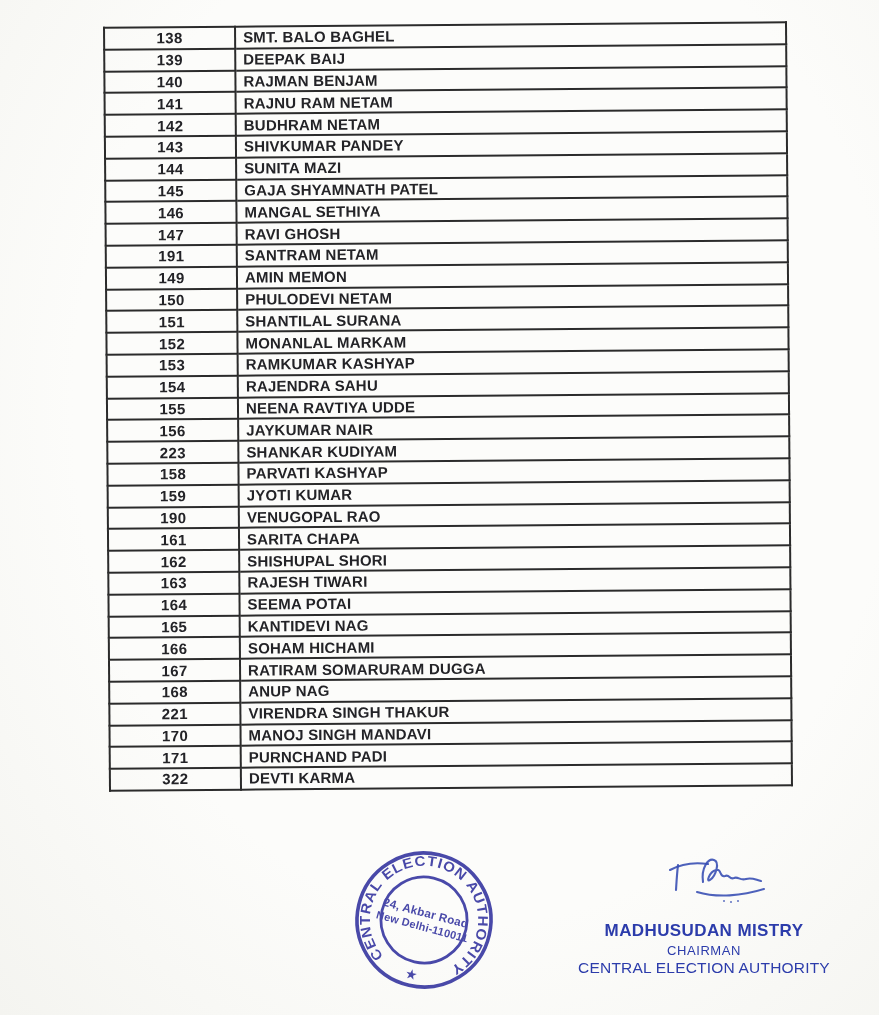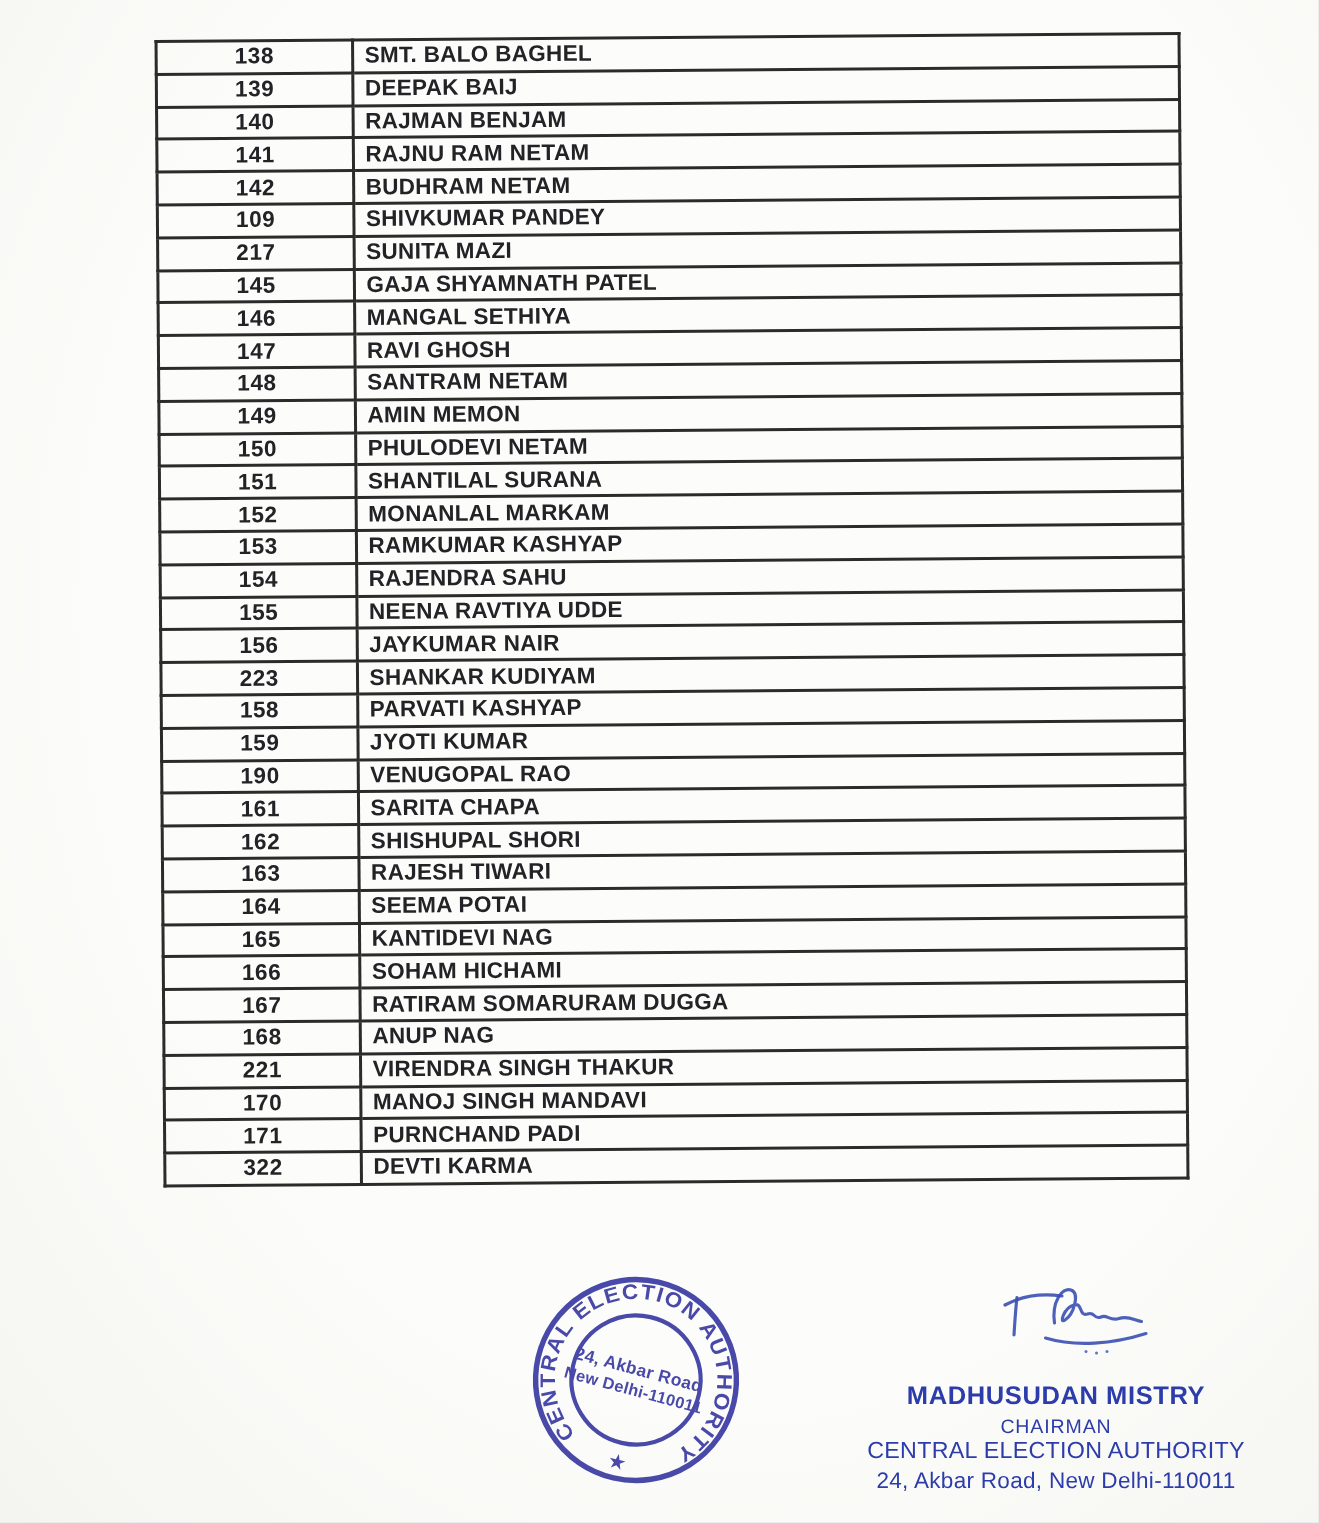--- a/index.html
+++ b/index.html
@@ -98,41 +98,41 @@
         </tr>
         <tr>
           <td class="no">141</td>
           <td class="name">RAJNU RAM NETAM</td>
         </tr>
         <tr>
           <td class="no">142</td>
           <td class="name">BUDHRAM NETAM</td>
         </tr>
         <tr>
-          <td class="no">109</td>
+          <td class="no">143</td>
           <td class="name">SHIVKUMAR PANDEY</td>
         </tr>
         <tr>
-          <td class="no">217</td>
+          <td class="no">144</td>
           <td class="name">SUNITA MAZI</td>
         </tr>
         <tr>
           <td class="no">145</td>
           <td class="name">GAJA SHYAMNATH PATEL</td>
         </tr>
         <tr>
           <td class="no">146</td>
           <td class="name">MANGAL SETHIYA</td>
         </tr>
         <tr>
           <td class="no">147</td>
           <td class="name">RAVI GHOSH</td>
         </tr>
         <tr>
-          <td class="no">148</td>
+          <td class="no">191</td>
           <td class="name">SANTRAM NETAM</td>
         </tr>
         <tr>
           <td class="no">149</td>
           <td class="name">AMIN MEMON</td>
         </tr>
         <tr>
           <td class="no">150</td>
           <td class="name">PHULODEVI NETAM</td>
         </tr>
@@ -254,16 +254,15 @@
       <circle cx="61" cy="50" r="1"></circle>
       <circle cx="68" cy="51" r="1"></circle>
       <circle cx="75" cy="50" r="1"></circle>
     </g>
   </svg>
 
   <div class="signatory">
     <div class="sig-name">MADHUSUDAN MISTRY</div>
     <div class="sig-title">CHAIRMAN</div>
     <div class="sig-org">CENTRAL ELECTION AUTHORITY</div>
-    <div class="sig-addr">24, Akbar Road, New Delhi-110011</div>
   </div>
 
 </div>
 
 </body></html>

